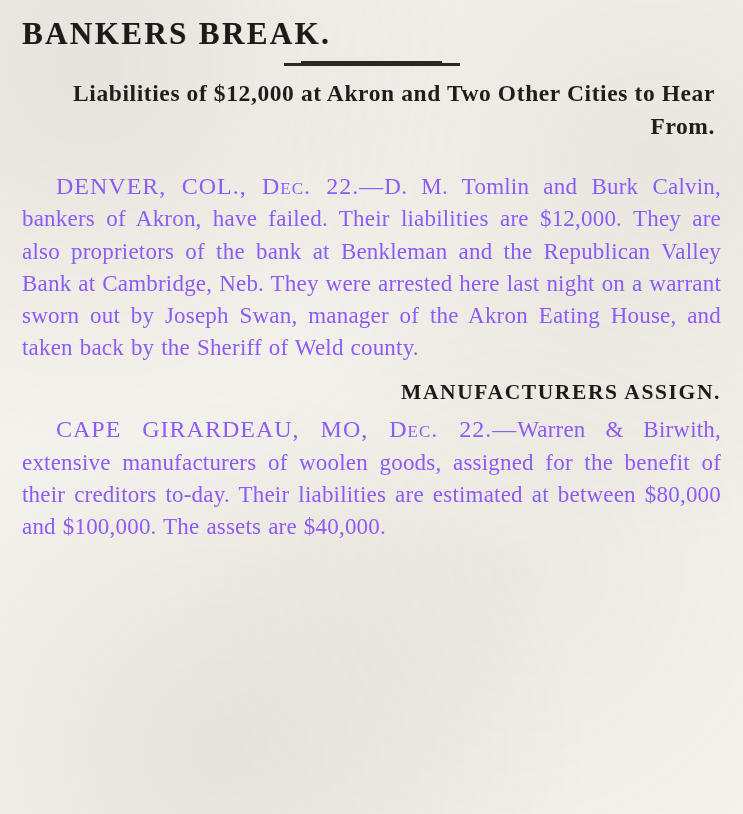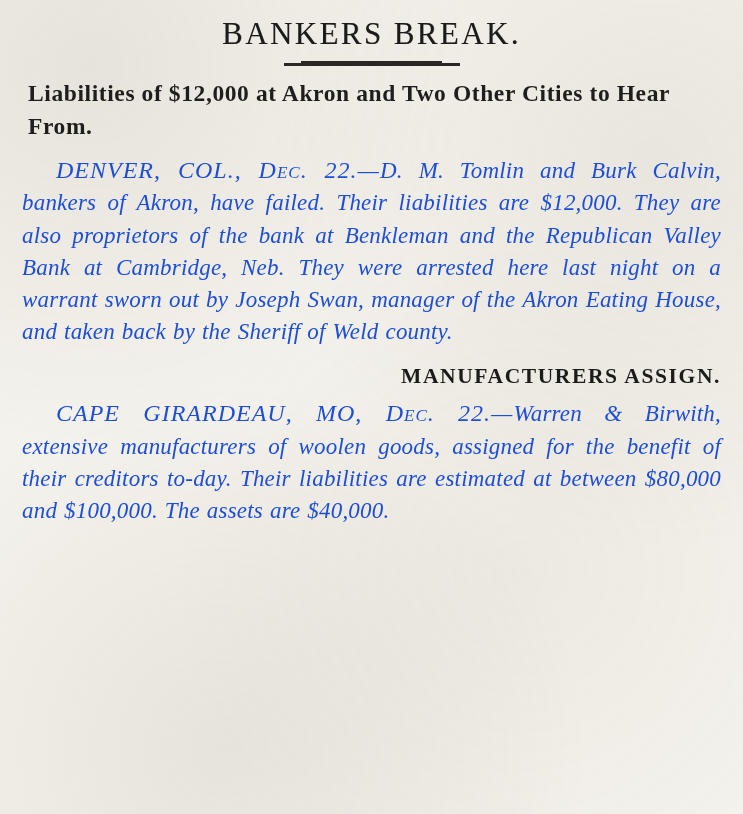--- a/index.html
+++ b/index.html
@@ -34,23 +34,22 @@
       radial-gradient(circle at 70% 70%, rgba(140,130,110,0.07), transparent 45%);
     pointer-events: none;
     mix-blend-mode: multiply;
   }
   .inner {
     position: relative;
     z-index: 2;
   }
 
   .headline {
-    text-align: center;
     font-family: "Liberation Serif", serif;
-    font-weight: normal;
+    font-weight: bold;
     font-size: 31px;
     letter-spacing: 2.4px;
     color: #1d1b19;
     margin: 6px 0 0 0;
     text-shadow: 0.4px 0 0 rgba(0,0,0,0.35);
   }
 
   .rule {
     width: 176px;
     height: 6px;
@@ -63,39 +62,38 @@
     content: "";
     position: absolute;
     left: 10%;
     right: 10%;
     top: 0px;
     height: 2px;
     background: #2a2724;
   }
 
   .subhead {
-    text-align: left;
+    text-align: right;
     font-weight: bold;
     font-size: 23.5px;
     line-height: 1.42;
     letter-spacing: 0.6px;
     color: #201e1c;
-    margin: 0 6px 10px 6px;
+    margin: 0 6px 26px 6px;
   }
 
   .body-par {
     font-size: 23px;
     line-height: 1.40;
     letter-spacing: 0.2px;
-    color: #1d4ed8;
+    color: #8b5cf6;
     text-align: justify;
     text-justify: inter-word;
     margin: 0 0 4px 0;
     word-spacing: 1px;
-    font-style: italic;
   }
   .body-par .indent {
     display: inline-block;
     width: 34px;
   }
   .smallcaps {
     font-variant: small-caps;
     font-size: 24px;
     letter-spacing: 1px;
   }

